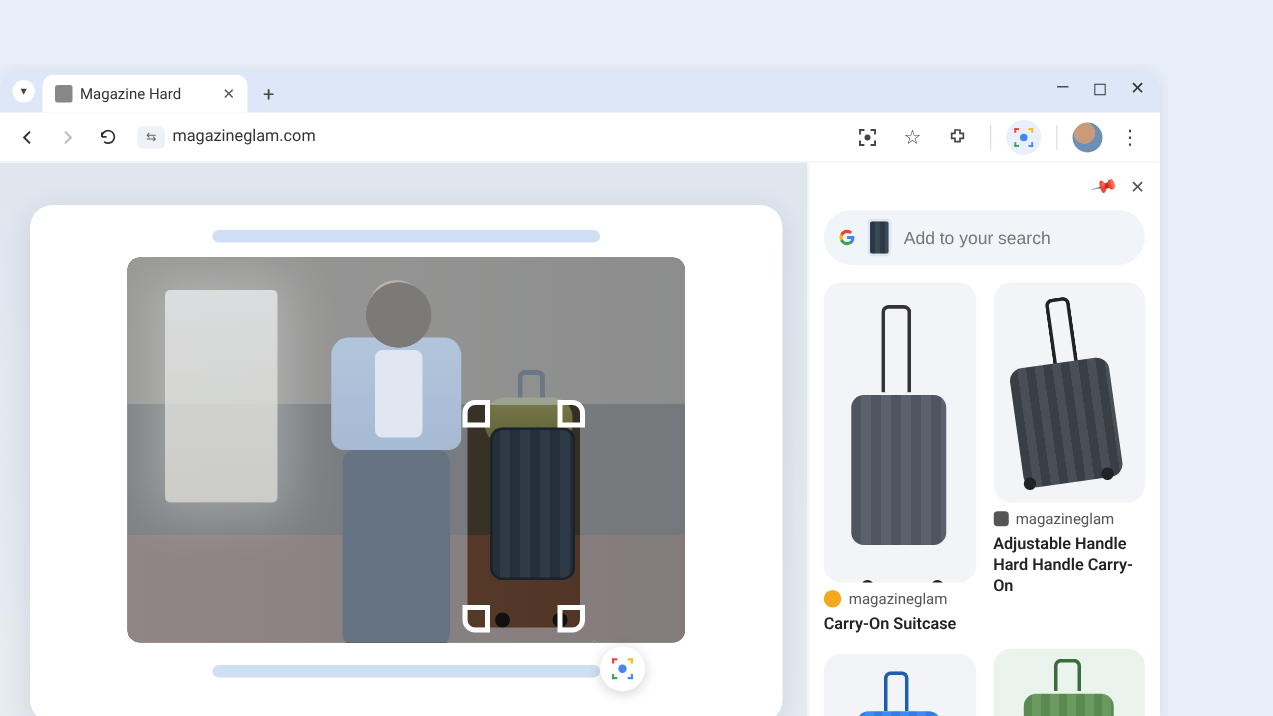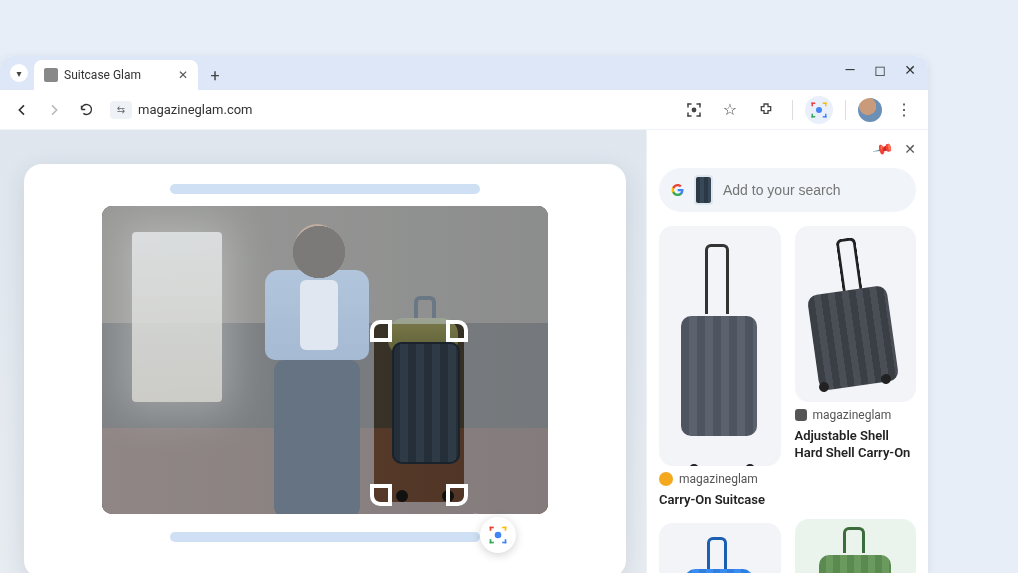--- a/index.html
+++ b/index.html
@@ -278,21 +278,21 @@
 </style>
 </head>
 <body>
 
 <div class="browser-window">
 
   <div class="tab-strip">
     <div class="tab-menu-btn">▾</div>
     <div class="tab">
       <span class="tab-favicon"></span>
-      <span>Suitcase Glam</span>
+      <span>Magazine Hard</span>
       <span class="tab-close">✕</span>
     </div>
     <div class="new-tab-btn">+</div>
     <div class="window-controls">
       <span class="wc-min">―</span>
       <span class="wc-max">◻</span>
       <span class="wc-close">✕</span>
     </div>
   </div>
 
@@ -456,21 +456,21 @@
           <div class="card-img h-med suitcase grey2">
             <div class="sc-handle"></div>
               <div class="sc-body"></div>
             <div class="sc-wheel w1"></div>
               <div class="sc-wheel w2"></div>
           </div>
           <div class="src-row">
             <span class="src-dot src-grey"></span>
             <span>magazineglam</span>
           </div>
-          <div class="card-title">Adjustable Shell Hard Shell Carry-On</div>
+          <div class="card-title">Adjustable Handle Hard Handle Carry-On</div>
         </div>
 
         <div class="card">
           <div class="card-img h-short suitcase blue1">
             <div class="sc-handle"></div>
               <div class="sc-body"></div>
           </div>
         </div>
 
         <div class="card" style="margin-top:-4px;">

